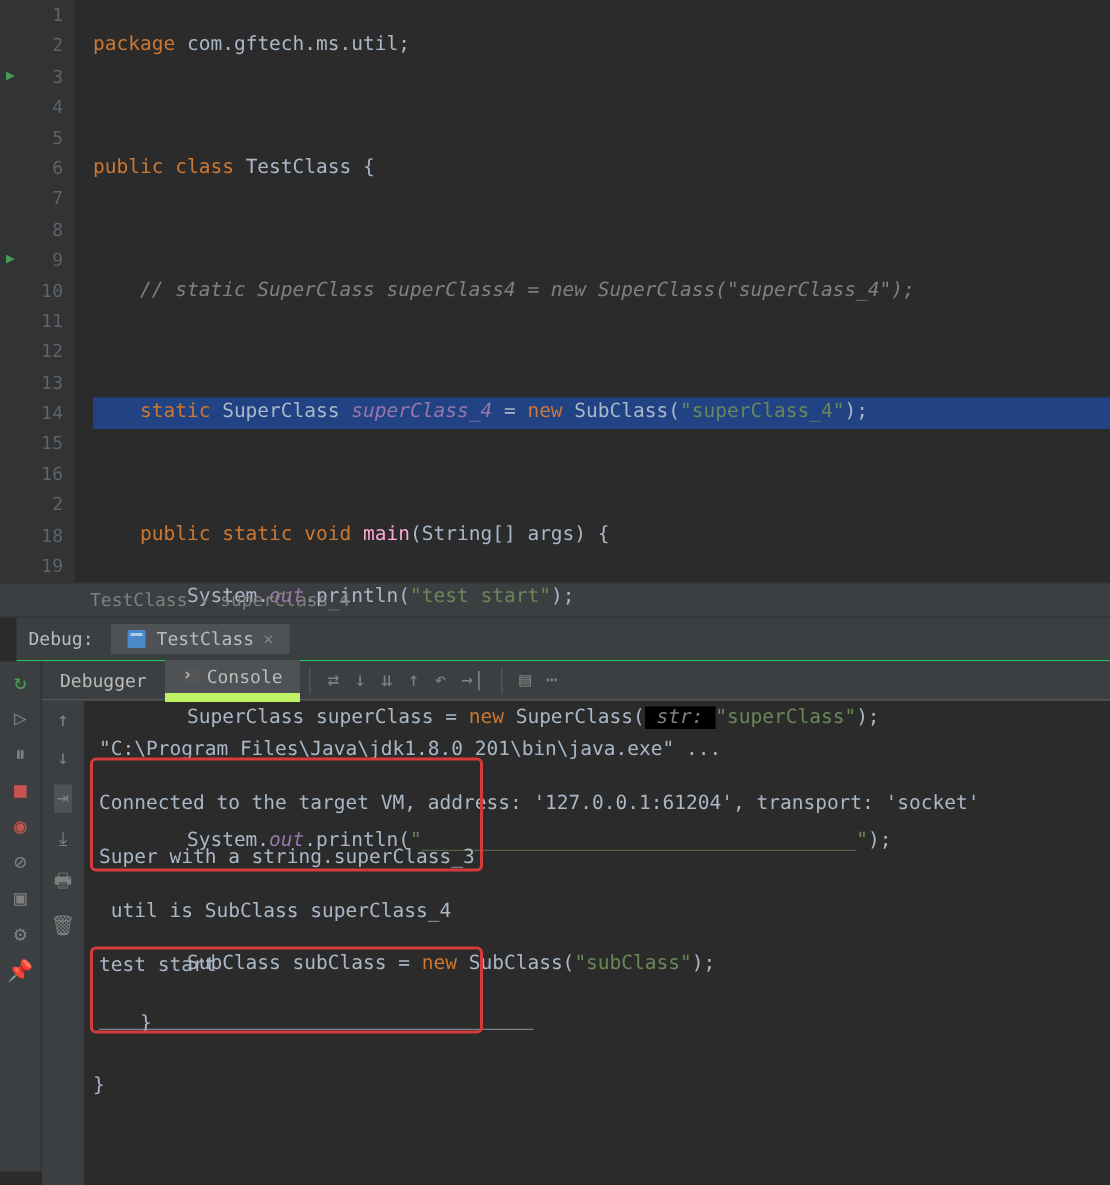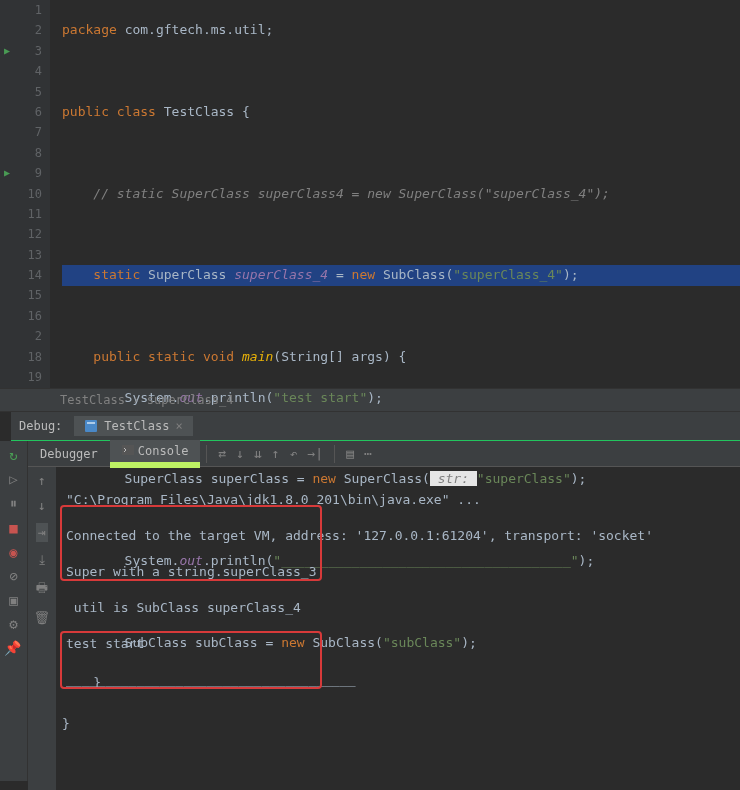--- a/index.html
+++ b/index.html
@@ -38,21 +38,21 @@
 .code {
   flex: 1;
   padding-left: 12px;
   line-height: 20.4px;
   white-space: pre;
   font-size: 13px;
 }
 .kw { color: #cc7832; }
 .str { color: #6a8759; }
 .com { color: #808080; font-style: italic; }
-.mtd { color: #eab308; font-style: italic; }
+.mtd { color: #f9a8d4; }
 .fld { color: #9876aa; font-style: italic; }
 .param { color: #808080; font-style: italic; }
 .hl-line { background: #214283; }
 .breadcrumb {
   background: #3c3f41;
   color: #808080;
   padding: 4px 12px;
   font-size: 12px;
   border-top: 1px solid #323232;
   border-bottom: 1px solid #323232;
@@ -174,21 +174,21 @@
 <div> </div>
 <div><span class="kw">public class </span><span>TestClass</span><span> {</span></div>
 <div> </div>
 <div><span class="com">    // static SuperClass superClass4 = new SuperClass("superClass_4");</span></div>
 <div> </div>
 <div class="hl-line"><span class="kw">    static </span><span>SuperClass </span><span class="fld">superClass_4</span><span> = </span><span class="kw">new </span><span>SubClass(</span><span class="str">"superClass_4"</span><span>);</span></div>
 <div> </div>
 <div><span class="kw">    public static void </span><span class="mtd">main</span><span>(String[] args) {</span></div>
 <div><span>        System.</span><span class="fld">out</span><span>.println(</span><span class="str">"test start"</span><span>);</span></div>
 <div> </div>
-<div><span>        SuperClass superClass = </span><span class="kw">new </span><span>SuperClass(</span><span class="param" style="background:#e5e5e5;"> str: </span><span class="str">"superClass"</span><span>);</span></div>
+<div><span>        SuperClass superClass = </span><span class="kw">new </span><span>SuperClass(</span><span class="param" style="background:#000000;"> str: </span><span class="str">"superClass"</span><span>);</span></div>
 <div> </div>
 <div><span>        System.</span><span class="fld">out</span><span>.println(</span><span class="str">"_____________________________________"</span><span>);</span></div>
 <div> </div>
 <div><span>        SubClass subClass = </span><span class="kw">new </span><span>SubClass(</span><span class="str">"subClass"</span><span>);</span></div>
 <div>    }</div>
 <div>}</div>
 <div> </div>
   </div>
 </div>
 

